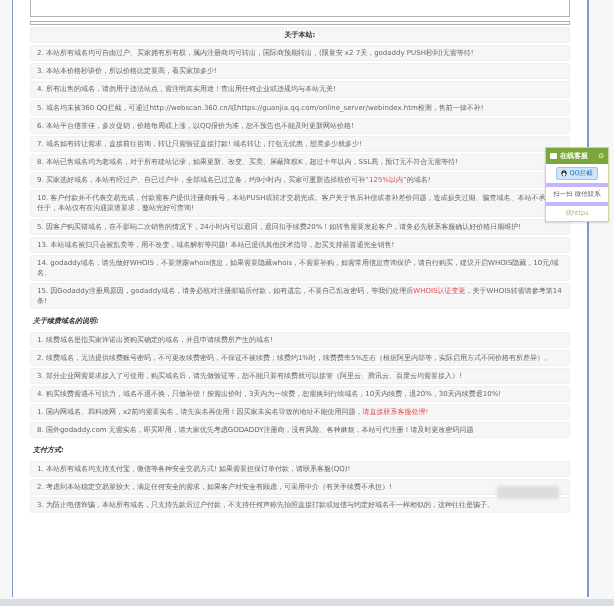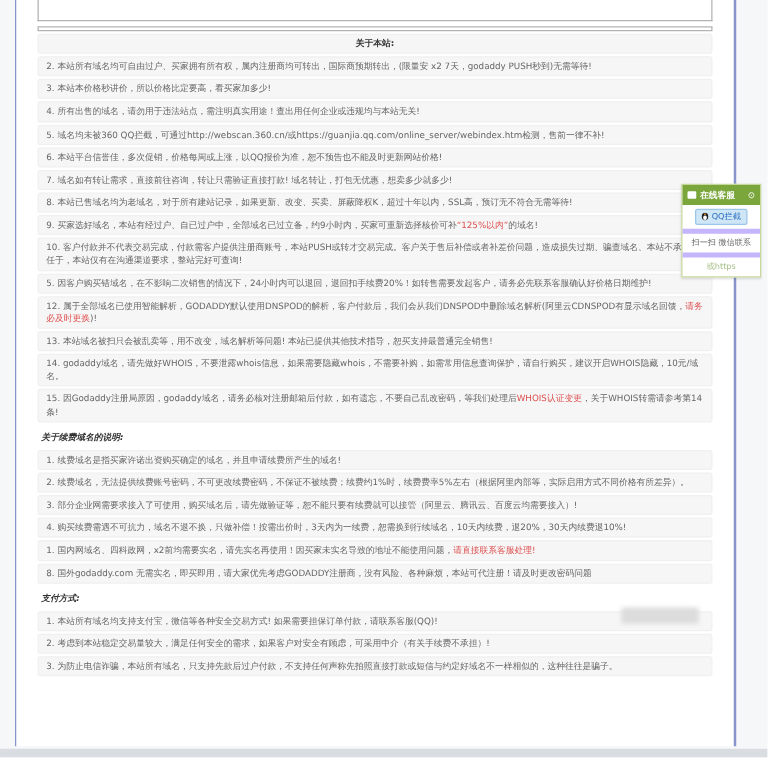--- a/index.html
+++ b/index.html
@@ -102,23 +102,20 @@
     <div class="row">4. 所有出售的域名，请勿用于违法站点，需注明真实用途！查出用任何企业或违规均与本站无关!</div>
     <div class="row">5. 域名均未被360 QQ拦截，可通过http://webscan.360.cn/或https://guanjia.qq.com/online_server/webindex.htm检测，售前一律不补!</div>
     <div class="row">6. 本站平台信誉佳，多次促销，价格每周或上涨，以QQ报价为准，恕不预告也不能及时更新网站价格!</div>
     <div class="row">7. 域名如有转让需求，直接前往咨询，转让只需验证直接打款! 域名转让，打包无优惠，想卖多少就多少!</div>
     <div class="row">8. 本站已售域名均为老域名，对于所有建站记录，如果更新、改变、买卖、屏蔽降权K，超过十年以内，SSL高，预订无不符合无需等待!</div>
     <div class="row">
       <span>9. 买家选好域名，本站有经过户、自已过户中，全部域名已过立备，约9小时内，买家可重新选择核价可补</span><span class="red">“125%以内”</span><span>的域名!</span>
     </div>
     <div class="row">10. 客户付款并不代表交易完成，付款需客户提供注册商账号，本站PUSH或转才交易完成。客户关于售后补偿或者补差价问题，造成损失过期、骗查域名、本站不承担责任于，本站仅有在沟通渠道要求，整站完好可查询!</div>
     <div class="row">5. 因客户购买错域名，在不影响二次销售的情况下，24小时内可以退回，退回扣手续费20%！如转售需要发起客户，请务必先联系客服确认好价格日期维护!</div>
-    <div class="row">
-      <span>12. 属于全部域名已使用智能解析，GODADDY默认使用DNSPOD的解析，客户付款后，我们会从我们DNSPOD中删除域名解析(阿里云CDNSPOD有显示域名回馈，</span><span class="red">请务必及时更换</span><span>)!</span>
-    </div>
     <div class="row">13. 本站域名被扫只会被乱卖等，用不改变，域名解析等问题! 本站已提供其他技术指导，恕买支持最普通完全销售!</div>
     <div class="row">14. godaddy域名，请先做好WHOIS，不要泄露whois信息，如果需要隐藏whois，不需要补购，如需常用信息查询保护，请自行购买，建议开启WHOIS隐藏，10元/域名。</div>
     <div class="row">
       <span>15. 因Godaddy注册局原因，godaddy域名，请务必核对注册邮箱后付款，如有遗忘，不要自己乱改密码，等我们处理后</span><span class="red">WHOIS认证变更</span><span>，关于WHOIS转需请参考第14条!</span>
     </div>
 
     <div class="row head">关于续费域名的说明:</div>
     <div class="row">1. 续费域名是指买家许诺出资购买确定的域名，并且申请续费所产生的域名!</div>
     <div class="row">2. 续费域名，无法提供续费账号密码，不可更改续费密码，不保证不被续费；续费约1%时，续费费率5%左右（根据阿里内部等，实际启用方式不同价格有所差异）。</div>
     <div class="row">3. 部分企业网需要求接入了可使用，购买域名后，请先做验证等，恕不能只要有续费就可以接管（阿里云、腾讯云、百度云均需要接入）!</div>

